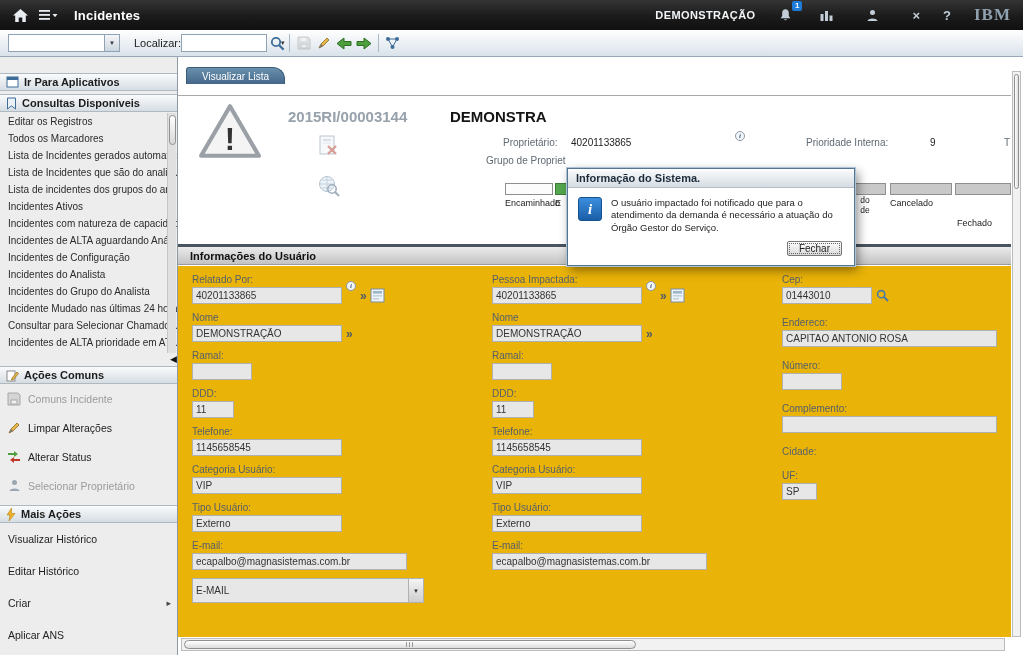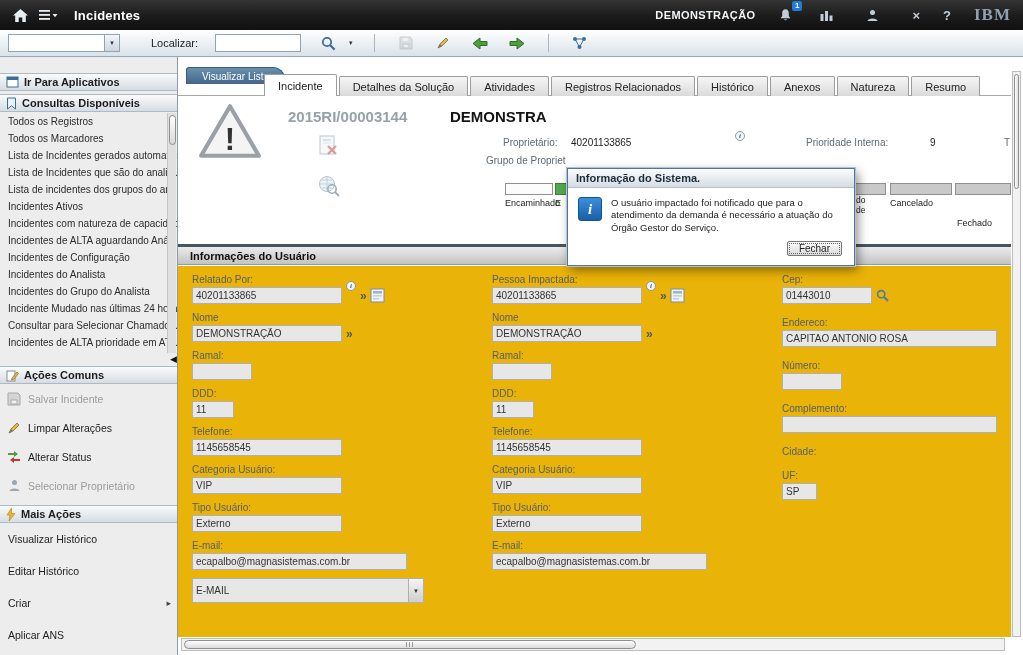--- a/index.html
+++ b/index.html
@@ -16,21 +16,21 @@
   .env { font-size:11px; font-weight:bold; letter-spacing:.4px; color:#f2f5f8; }
   .bell-wrap { position:relative; margin-right:4px; }
   .badge { position:absolute; top:-7px; right:-9px; background:#1e7bd7; color:#fff; font-size:8px;
     font-weight:bold; padding:0 3px; height:10px; line-height:10px; border-radius:2px; }
   .tb-text-icon { color:#c2cdd8; font-size:13px; font-weight:bold; line-height:1; }
   .ibm-logo { font-family:"Liberation Serif",serif; font-weight:bold; font-size:17px; color:#8fa0b0; letter-spacing:1px; }
 
   
   .toolbar { position:absolute; left:0; top:30px; width:1023px; height:27px;
     background:linear-gradient(#ffffff,#d9e2ea); border-bottom:1px solid #98a8b8;
-    display:flex; align-items:center; padding:0 8px; gap:17px; z-index:9; }
+    display:flex; align-items:center; padding:0 8px; gap:0; z-index:9; }
   .combo { width:112px; height:18px; background:#fff; border:1px solid #8fa3b5; display:flex; }
   .combo-input { flex:1; min-width:0; border:none; font-size:10px; padding:0 3px; outline:none; background:#fff; }
   .combo-caret { width:15px; background:linear-gradient(#f4f6f8,#ccd6df); border-left:1px solid #8fa3b5;
     font-size:6px; display:flex; align-items:center; justify-content:center; color:#334; }
   .find-label { font-size:11px; color:#222; margin-left:14px; }
   .find-input { width:86px; height:18px; border:1px solid #8fa3b5; font-size:10px; padding:0 3px; background:#fff; }
   .tool-btn { display:inline-flex; align-items:center; justify-content:center; width:20px; height:20px; }
   .tool-btn.disabled { opacity:.45; }
   .tool-caret { font-size:7px; color:#333; margin-left:-6px; }
   .tsep { width:1px; height:18px; background:#aab8c4; margin:0 4px; }
@@ -88,21 +88,21 @@
 
   .seg { position:absolute; top:126px; height:12px; border:1px solid #8f8f8f; }
   .s1 { left:327px; width:48px; background:#fcfcfc; }
   .s2 { left:377px; width:86px; background:#55a84f; border-color:#3c7a38; }
   .s3 { left:465px; width:150px; background:#c9c9c9; }
   .s4 { left:617px; width:91px; background:#c9c9c9; }
   .s5 { left:712px; width:62px; background:#c9c9c9; }
   .s6 { left:777px; width:56px; background:#c9c9c9; }
   .seg-label { position:absolute; top:141px; font-size:9px; color:#222; white-space:nowrap; }
   .l1 { left:327px; } .l2 { left:377px; }
-  .l3 { left:678px; top:139px; width:18px; font-size:8.5px; line-height:1.15; white-space:normal; }
+  .l3 { left:678px; top:139px; width:18px; font-size:8.5px; line-height:1.15; white-space:normal;text-align:center; }
   .l4 { left:712px; } .l5 { left:779px;margin-top:20px; }
 
   .dark-divider { position:absolute; left:0; top:187px; width:833px; height:3px; background:#49545f; }
   .section-band { position:absolute; left:0; top:190px; width:833px; height:18px; line-height:18px;
     background:linear-gradient(#ebebeb,#c3c3c3); border-bottom:1px solid #9b9b9b;
     font-size:11px; font-weight:bold; color:#111; padding-left:12px; }
   .form-bg { position:absolute; left:0; top:209px; width:833px; height:371px; background:#eab308; }
   .fcol { position:absolute; top:8px; }
   .col1 { left:14px; width:292px; } .col2 { left:314px; width:285px; } .col3 { left:604px; width:226px; }
   .fgroup { margin-bottom:8px; }
@@ -253,21 +253,21 @@
     </div>
     <div class="side-header mt3">
       <span class="sh-icon">
         <svg width="11" height="13">
             <path d="M1.5 1 H9.5 V12 L5.5 8.8 L1.5 12 Z" fill="#eaf1f7" stroke="#3f6d99"></path>
           </svg>
       </span>
       <span>Consultas Disponíveis</span>
     </div>
     <div class="query-list">
-      <div class="query-item">Todos os Registros</div>
+      <div class="query-item">Editar os Registros</div>
       <div class="query-item">Todos os Marcadores</div>
       <div class="query-item">Lista de Incidentes gerados automatic...</div>
       <div class="query-item">Lista de Incidentes que são do analist...</div>
       <div class="query-item">Lista de incidentes dos grupos do an...</div>
       <div class="query-item">Incidentes Ativos</div>
       <div class="query-item">Incidentes com natureza de capacidade</div>
       <div class="query-item">Incidentes de ALTA aguardando Anál...</div>
       <div class="query-item">Incidentes de Configuração</div>
       <div class="query-item">Incidentes do Analista</div>
       <div class="query-item">Incidentes do Grupo do Analista</div>
@@ -284,21 +284,21 @@
       </span>
       <span>Ações Comuns</span>
     </div>
     <div class="action-item disabled">
       <span class="ai-icon">
         <svg width="14" height="14">
             <path d="M1 1 H11 L13 3 V13 H1 Z" fill="#d4d4d4" stroke="#a8a8a8"></path>
             <rect x="4" y="8" width="6" height="4" fill="#f1f1f1" stroke="#a8a8a8"></rect>
           </svg>
       </span>
-      <span>Salvar Incidente</span>
+      <span>Comuns Incidente</span>
     </div>
     <div class="action-item">
       <span class="ai-icon">
         <svg width="14" height="14">
             <path d="M2 12 L4 8 L10 2 L12 4 L6 10 Z" fill="#e8b54a" stroke="#8a6b20" stroke-width=".8"></path>
             <path d="M2 12 L4 8 L6 10 Z" fill="#777"></path>
           </svg>
       </span>
       <span>Limpar Alterações</span>
     </div>
@@ -349,30 +349,20 @@
       <span class="submenu-arrow">▸</span>
     </div>
   </aside>
   <div class="side-scroll">
     <div class="side-scroll-thumb"></div>
   </div>
   <span class="collapse-handle">◀</span>
 
   <main class="main">
     <div class="view-list-tab">Visualizar Lista</div>
-    <nav class="tabs">
-      <span class="tab active">Incidente</span>
-      <span class="tab">Detalhes da Solução</span>
-      <span class="tab">Atividades</span>
-      <span class="tab">Registros Relacionados</span>
-      <span class="tab">Histórico</span>
-      <span class="tab">Anexos</span>
-      <span class="tab">Natureza</span>
-      <span class="tab">Resumo</span>
-    </nav>
     <div class="tabs-base"></div>
 
     <div class="warn-icon">
       <svg width="64" height="56" viewBox="0 0 62 54">
           <polygon points="31,3 59,51 3,51" fill="#f4f4f4" stroke="#9aa0a6" stroke-width="4" stroke-linejoin="round"></polygon>
           <text x="31" y="45" text-anchor="middle" font-size="30" font-weight="bold" fill="#333" font-family="sans-serif">!</text>
         </svg>
     </div>
     <div class="rec-id">2015RI/00003144</div>
     <div class="rec-summary">DEMONSTRA</div>

